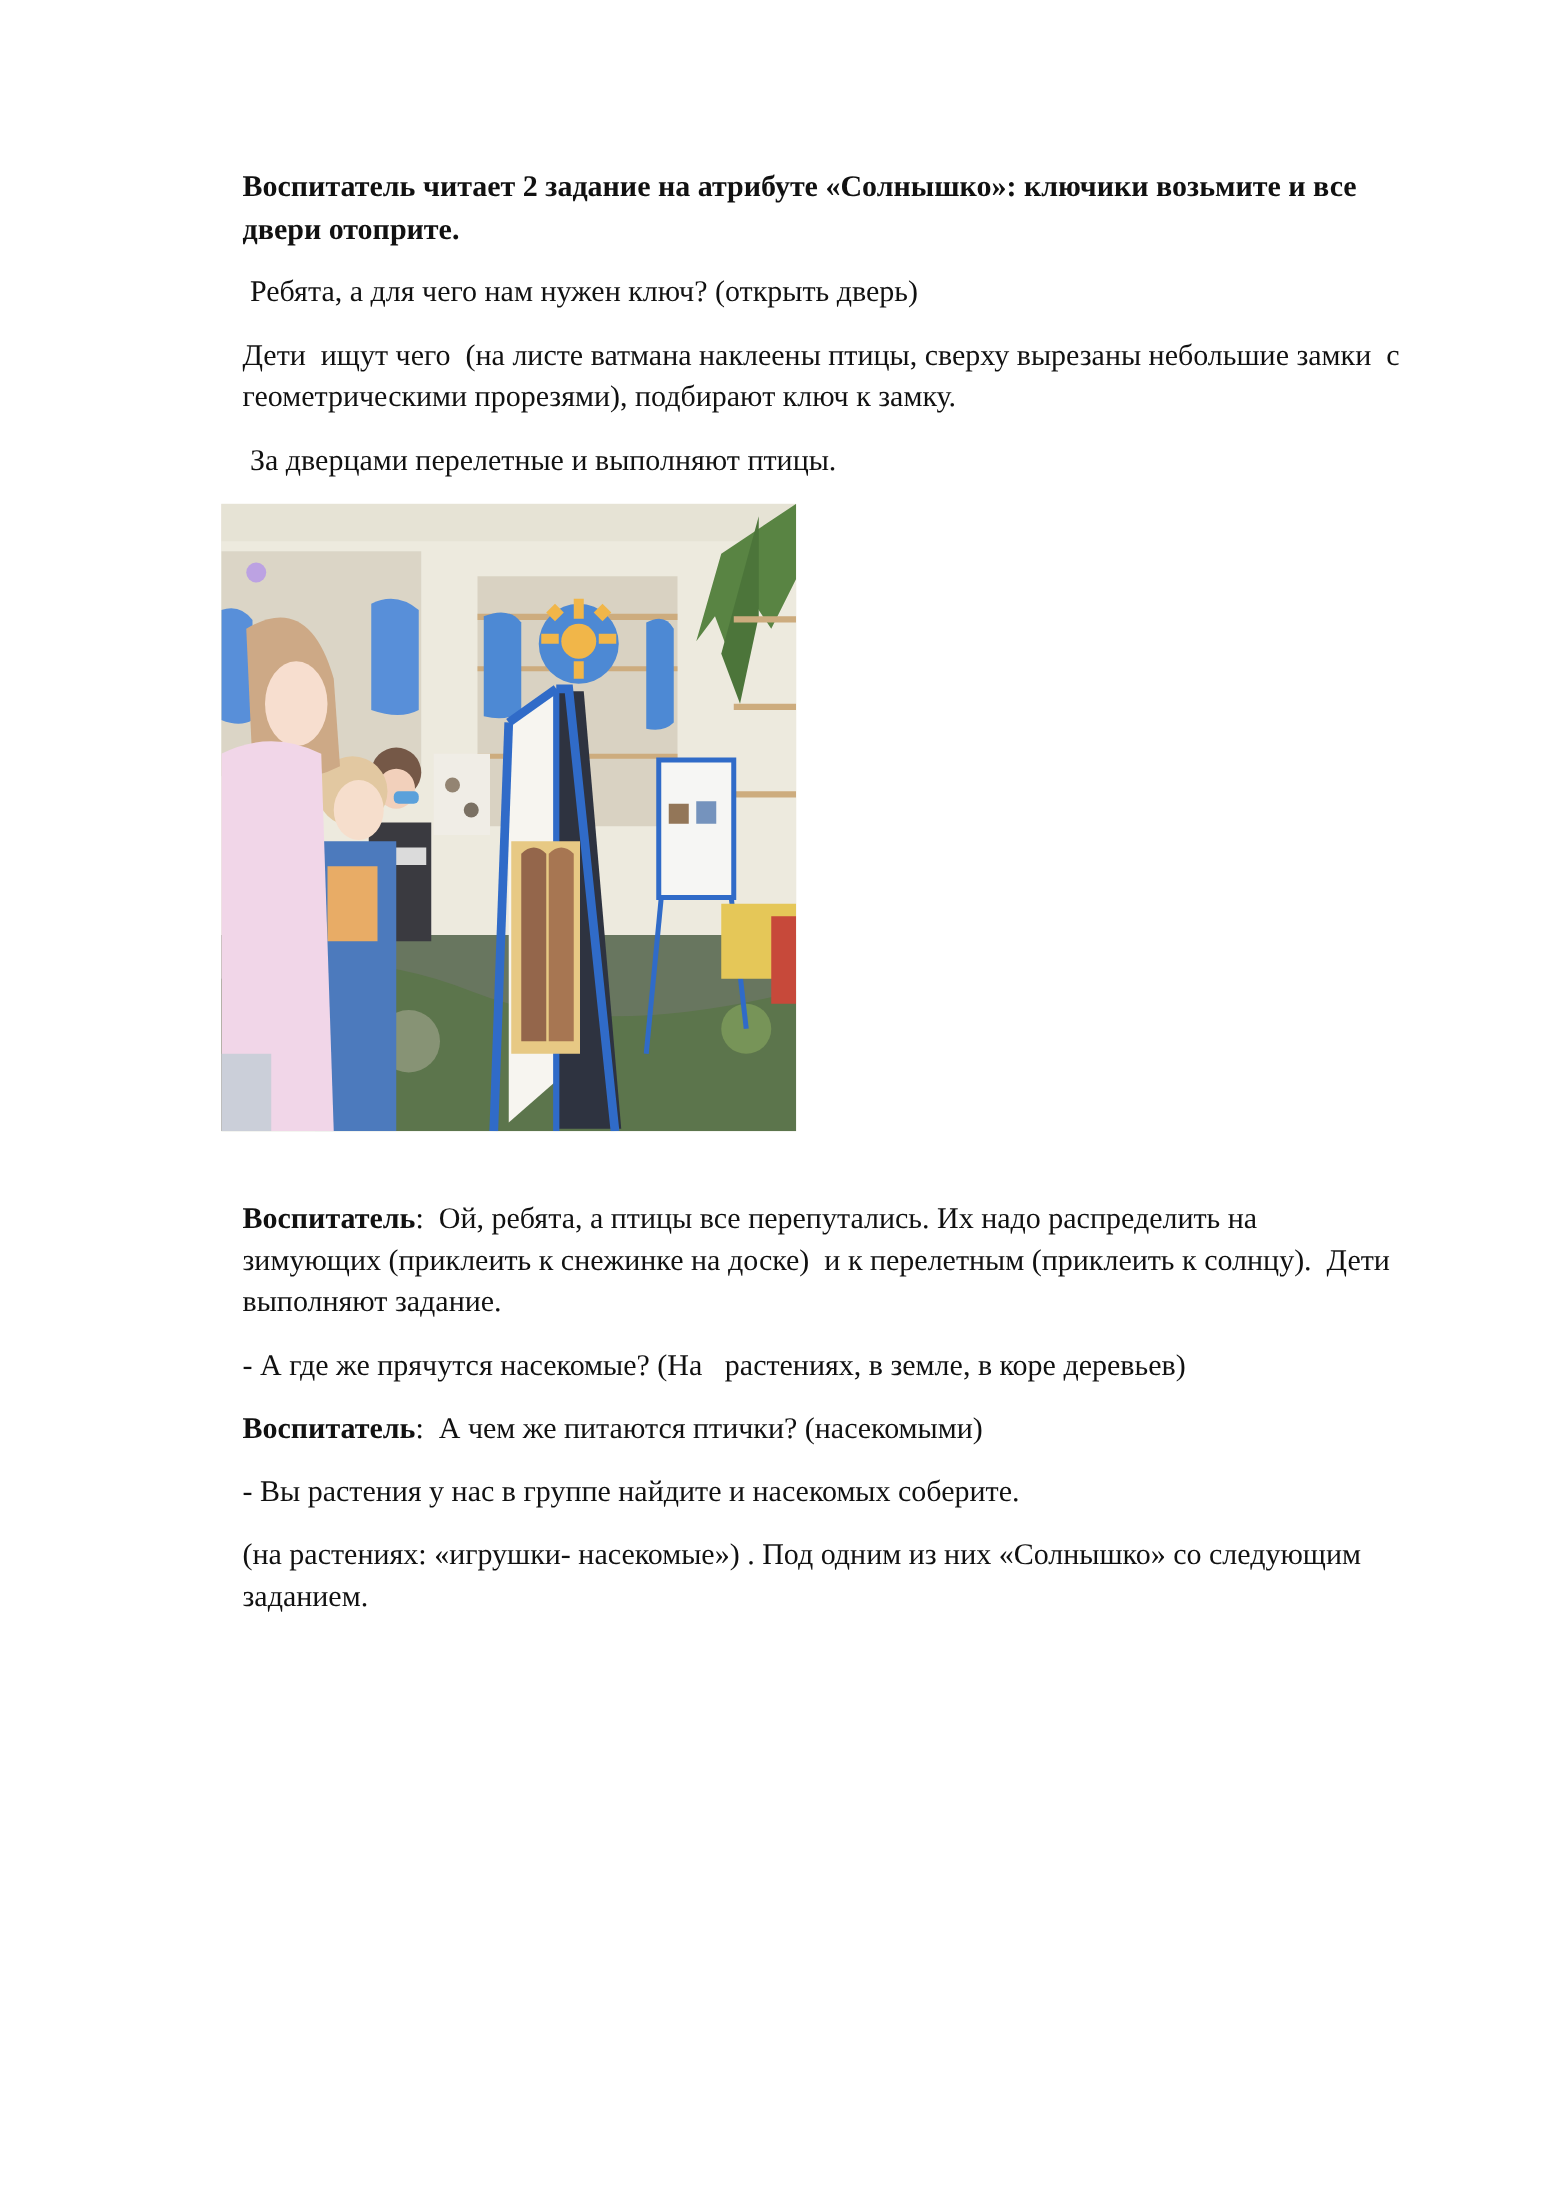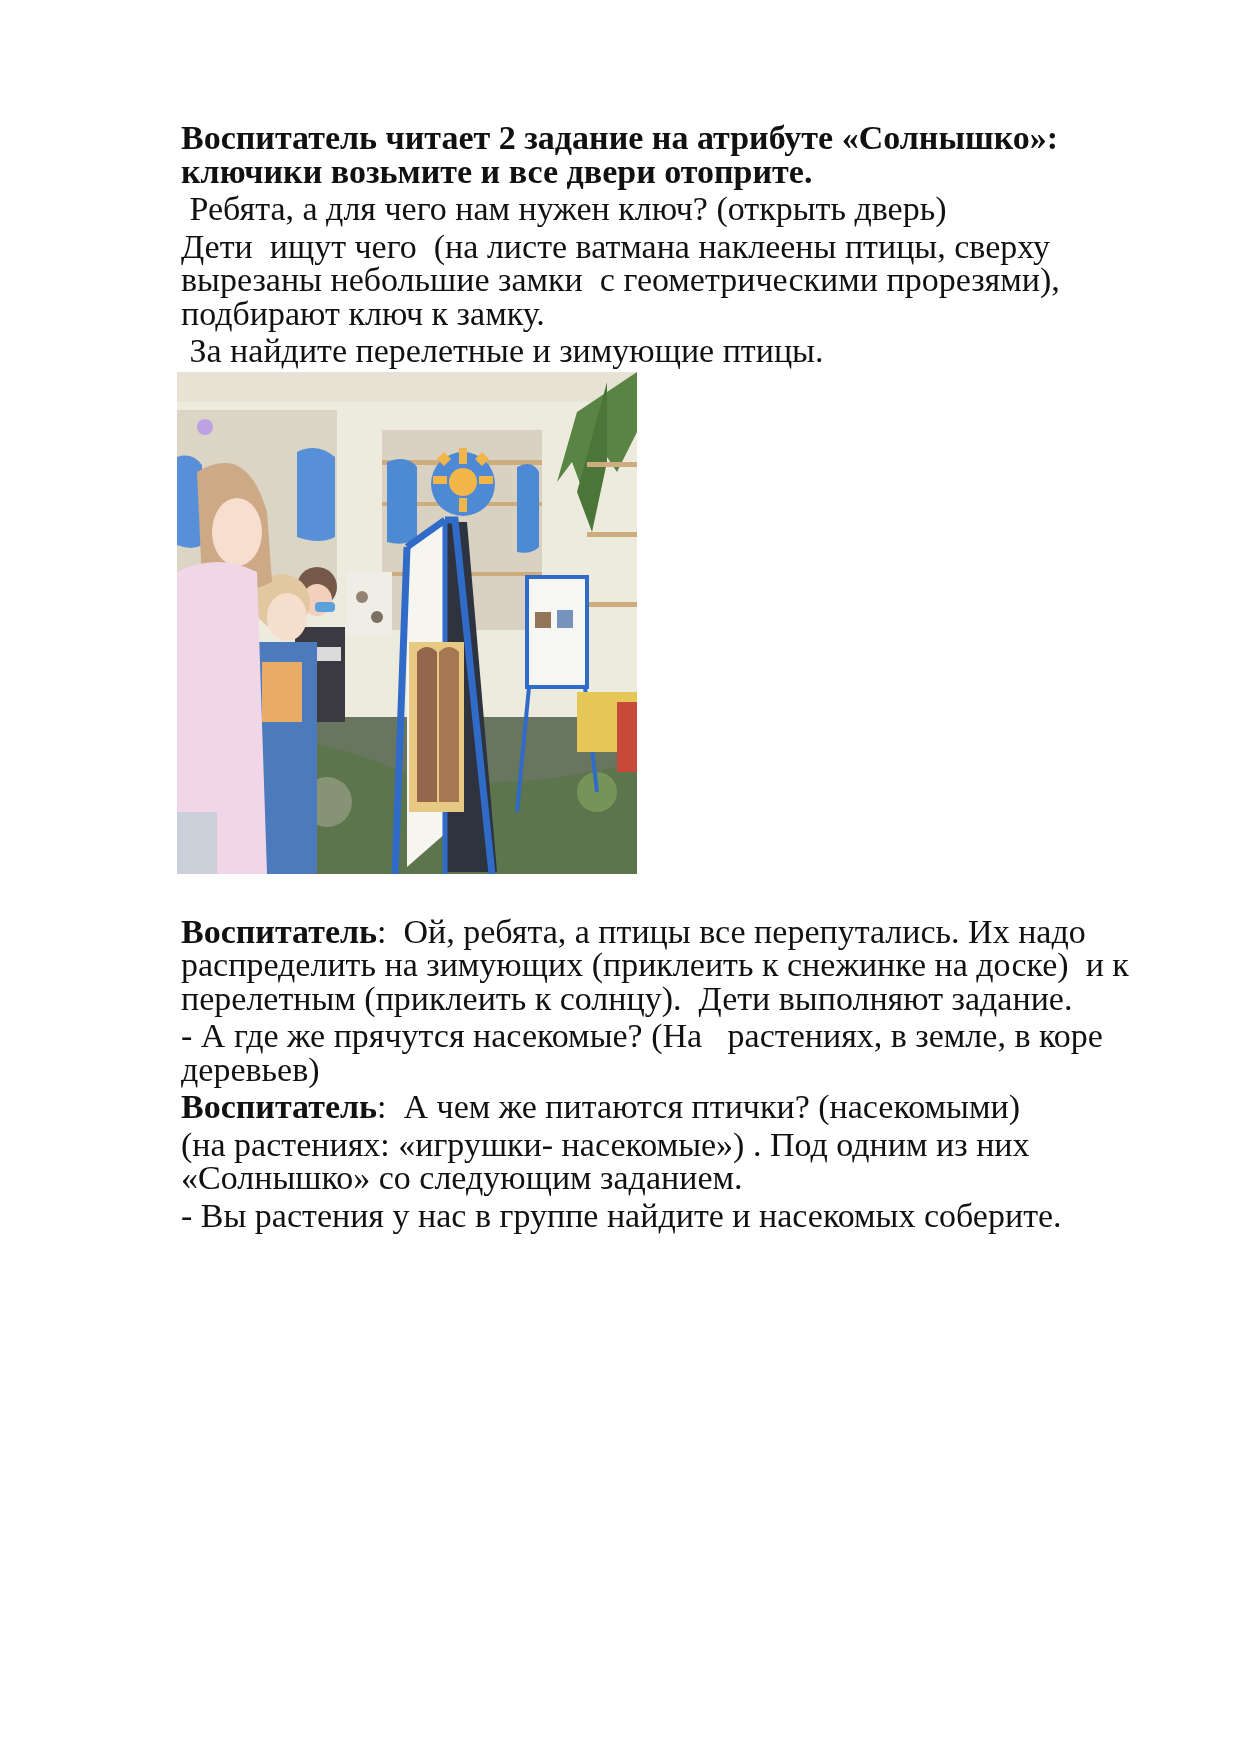--- a/index.html
+++ b/index.html
@@ -15,23 +15,23 @@
     font-family: "Liberation Serif", "DejaVu Serif", serif;
     color: #111111;
   }
   .page {
     position: absolute;
     left: 177px;
     top: 117px;
     width: 960px;
   }
   .para {
-    font-size: 34px;
+    font-size: 24px;
     line-height: 33.5px;
-    margin: 4px;
+    margin: 17px;
     white-space: pre-wrap;
   }
   .bold {
     font-weight: bold;
   }
   .photo {
     position: relative;
     width: 460px;
     height: 502px;
     margin-top: 3px;
@@ -48,21 +48,21 @@
   }
 </style>
 </head>
 <body>
 
 <div class="page">
 
   <p class="para bold">Воспитатель читает 2 задание на атрибуте «Солнышко»: ключики возьмите и все двери отоприте.</p>
   <p class="para"> Ребята, а для чего нам нужен ключ? (открыть дверь)</p>
   <p class="para">Дети  ищут чего  (на листе ватмана наклеены птицы, сверху вырезаны небольшие замки  с геометрическими прорезями), подбирают ключ к замку.</p>
-  <p class="para"> За найдите перелетные и зимующие птицы.</p>
+  <p class="para"> За дверцами перелетные и выполняют птицы.</p>
 
   <div class="photo" title="Дети у мольберта в групповой комнате детского сада">
     <svg viewBox="0 0 460 502" xmlns="http://www.w3.org/2000/svg">
 
       <rect x="0" y="0" width="460" height="502" fill="#ece9dc"></rect>
       <rect x="0" y="0" width="460" height="30" fill="#e4e1d2"></rect>
 
       <rect x="0" y="38" width="160" height="180" fill="#d8d2c2"></rect>
 
       <rect x="205" y="58" width="160" height="200" fill="#d6cfbd"></rect>
@@ -142,16 +142,16 @@
 
       <rect x="0" y="0" width="460" height="502" fill="#ffffff" opacity="0.08"></rect>
     </svg>
   </div>
 
   <div class="gap"></div>
 
   <p class="para"><span class="bold">Воспитатель</span><span>:  Ой, ребята, а птицы все перепутались. Их надо распределить на зимующих (приклеить к снежинке на доске)  и к перелетным (приклеить к солнцу).  Дети выполняют задание.</span></p>
   <p class="para">- А где же прячутся насекомые? (На   растениях, в земле, в коре деревьев)</p>
   <p class="para"><span class="bold">Воспитатель</span><span>:  А чем же питаются птички? (насекомыми)</span></p>
+  <p class="para">- Вы растения у нас в группе найдите и насекомых соберите.</p>
   <p class="para">(на растениях: «игрушки- насекомые») . Под одним из них «Солнышко» со следующим заданием.</p>
-  <p class="para">- Вы растения у нас в группе найдите и насекомых соберите.</p>
 
 </div>
 
 </body></html>

